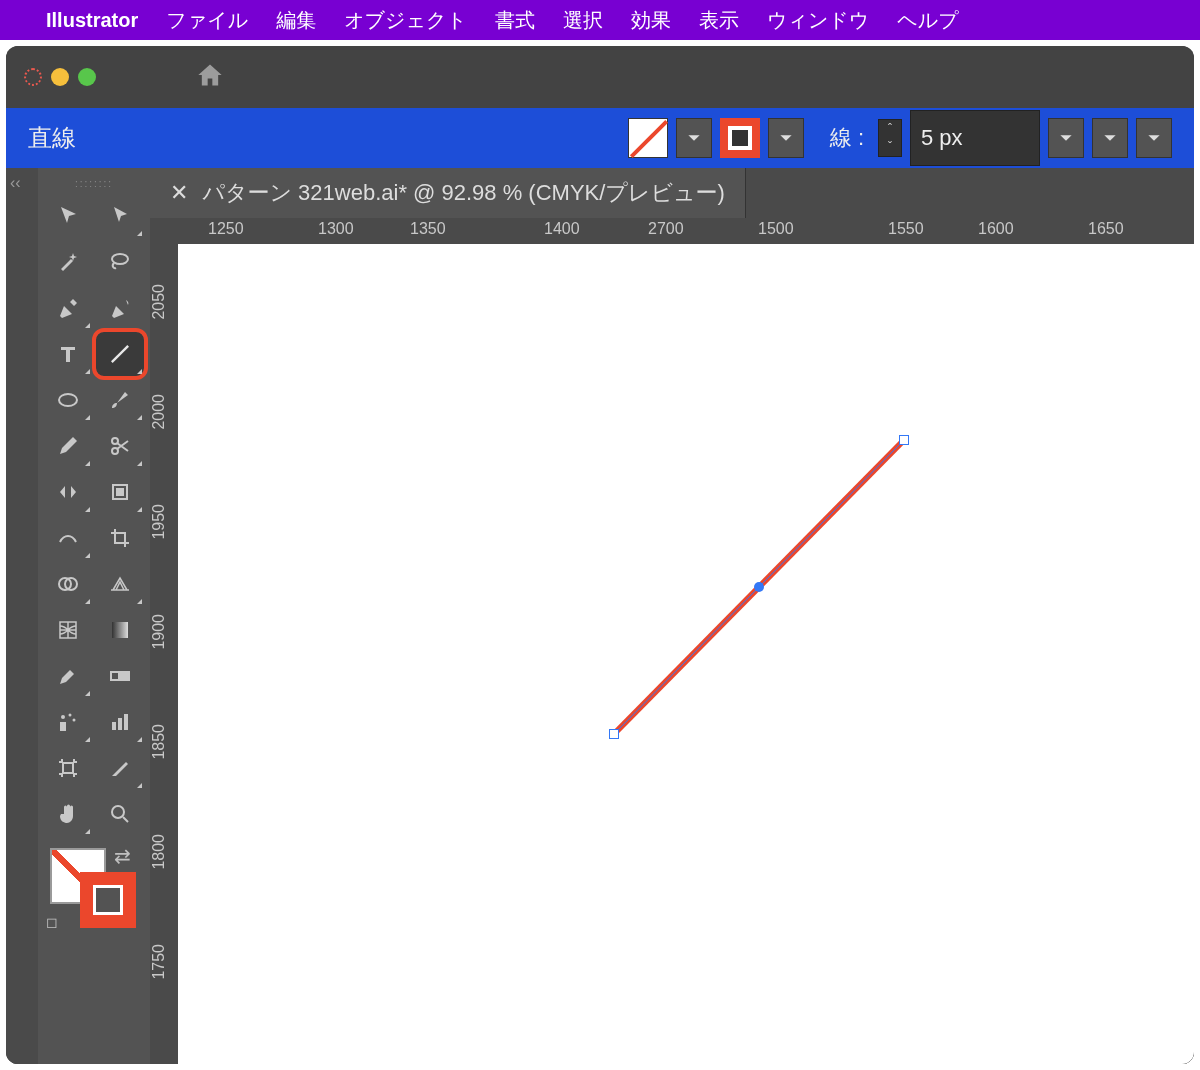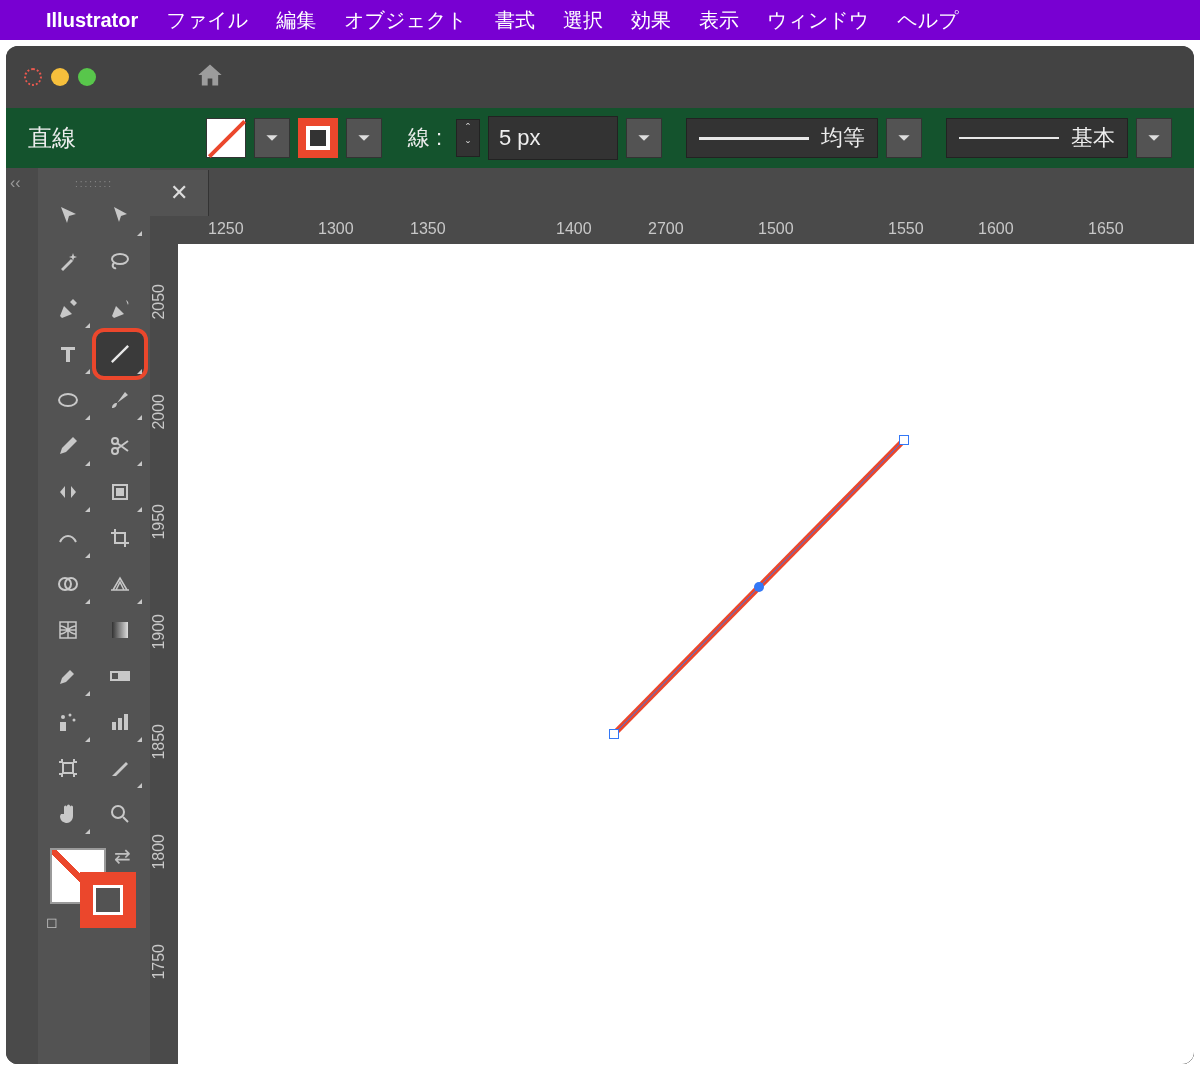--- a/index.html
+++ b/index.html
@@ -8,31 +8,31 @@
 .menubar { height: 40px; background: #7800D2; display: flex; align-items: center; padding: 0 18px; color: #fff; gap: 28px; font-size: 20px; }
 .menubar .apple { font-size: 24px; }
 .menubar .app-name { font-weight: 700; text-align: right; }
 
 .titlebar { height: 62px; background: #434343; display: flex; align-items: center; padding: 0 18px; gap: 9px; border-radius: 12px 12px 0 0; margin-top: 6px; margin-left: 6px; width: 1188px; }
 .tred { width:18px; height:18px; border-radius:50%; border:2px dotted #EB594F; }
 .tyel { width:18px; height:18px; border-radius:50%; background:#F6BF3C; }
 .tgrn { width:18px; height:18px; border-radius:50%; background:#58C64B; }
 .home-icon { margin-left: 90px; color: #a0a0a0; }
 
-.optbar { height: 60px; background: #14532d; display: flex; align-items: center; padding: 0 22px; gap: 8px; color: #eee; font-size: 22px; margin-left: 6px; width: 1188px; }
+.optbar { height: 60px; background: #1d4ed8; display: flex; align-items: center; padding: 0 22px; gap: 8px; color: #eee; font-size: 22px; margin-left: 6px; width: 1188px; }
 .tool-label { margin-right: auto; font-size: 24px; }
 .swatch { width: 40px; height: 40px; background: #fff; border: 1px solid #333; position: relative; }
 .swatch .diag { position: absolute; width: 50px; height: 4px; background: #EB472C; transform: rotate(-45deg); top: 18px; left: -5px; }
 .dd { width: 36px; height: 40px; background: #535353; border: 1px solid #333; display: flex; align-items: center; justify-content: center; color: #ddd; }
 .stroke-sw { width: 40px; height: 40px; background: #EB472C; display:flex; align-items:center; justify-content:center; }
 .stroke-sw-inner { width: 24px; height: 24px; background:#333; border:4px solid #fff; }
 .stroke-label { margin-left: 18px; }
 .spin { display:flex; flex-direction:column; margin-left:6px; background:#333; border:1px solid #222; }
 .spin div { width:22px; height:18px; display:flex; align-items:center; justify-content:center; font-size:12px; color:#ccc; }
-.stroke-val { width: 130px; height: 44px; background:#333; border:1px solid #222; display:flex; align-items:center; padding:0 10px; font-size:22px; }
+.stroke-val { width: 130px; height: 56px; background:#333; border:1px solid #222; display:flex; align-items:center; padding:0 10px; font-size:22px; }
 .profile-dd { height: 40px; background:#333; border:1px solid #222; display:flex; align-items:center; padding:0 12px; gap:12px; margin-left: 16px; }
 .profile-line { display:inline-block; height:3px; background:#e8e8e8; }
 
 .workspace { display:flex; margin-left:6px; width:1188px; height: calc(1070px - 40px - 62px - 60px - 6px); background:#4a4a4a; }
 
 .collapse { width: 32px; background:#4a4a4a; color:#9a9a9a; padding:6px 4px; font-size:16px; }
 .toolbox { width: 112px; background: #535353; display:flex; flex-direction:column; padding: 10px 6px 6px; gap: 2px; }
 .grip { height:10px; display:flex; justify-content:center; color:#8a8a8a; font-size:10px; letter-spacing:2px; margin-bottom:4px;}
 .tool-row { display:flex; gap:4px; }
 .tool { width:48px; height:44px; display:flex; align-items:center; justify-content:center; color:#c8c8c8; border-radius:2px; position:relative; }
@@ -117,34 +117,26 @@
     <div>ˆ</div>
     <div>ˇ</div>
   </div>
   <div class="stroke-val">5 px</div>
   <div class="dd">
         <svg width="14" height="14" viewBox="0 0 10 10" fill="#ddd">
           <path d="M1 3l4 4 4-4z"></path>
         </svg>
       </div>
 
-  <div class="profile-dd">
-    <span class="profile-line" style="width:110px;"></span>
-    <span>均等</span>
-  </div>
   <div class="dd">
         <svg width="14" height="14" viewBox="0 0 10 10" fill="#ddd">
           <path d="M1 3l4 4 4-4z"></path>
         </svg>
       </div>
 
-  <div class="profile-dd">
-    <span class="profile-line" style="width:100px; height:2px;"></span>
-    <span>基本</span>
-  </div>
   <div class="dd">
         <svg width="14" height="14" viewBox="0 0 10 10" fill="#ddd">
           <path d="M1 3l4 4 4-4z"></path>
         </svg>
       </div>
 </div>
 
 <div class="workspace" style="margin:0; width:100%; height: calc(100% - 122px);">
 
   <div class="collapse">‹‹</div>
@@ -366,30 +358,31 @@
           </div>
       <div class="fs-swap">⇄</div>
       <div class="fs-def">◻</div>
     </div>
   </div>
 
   <div class="doc-area">
     <div class="tab">
       <div class="tab-inner">
         <span>✕</span>
+        <span>パターン 321web.ai* @ 92.98 % (CMYK/プレビュー)</span>
       </div>
     </div>
 
     <div style="flex:1; position:relative;">
 
       <div class="top-ruler">
         <span class="tlabel" style="left:30px">1250</span>
         <span class="tlabel" style="left:140px">1300</span>
         <span class="tlabel" style="left:232px">1350</span>
-        <span class="tlabel" style="left:378px">1400</span>
+        <span class="tlabel" style="left:366px">1400</span>
         <span class="tlabel" style="left:470px">2700</span>
         <span class="tlabel" style="left:580px">1500</span>
         <span class="tlabel" style="left:710px">1550</span>
         <span class="tlabel" style="left:800px">1600</span>
         <span class="tlabel" style="left:910px">1650</span>
       </div>
 
       <div class="left-ruler" style="position:absolute; top:26px; bottom:0;">
         <span class="rlabel" style="top:40px">2050</span>
         <span class="rlabel" style="top:150px">2000</span>

